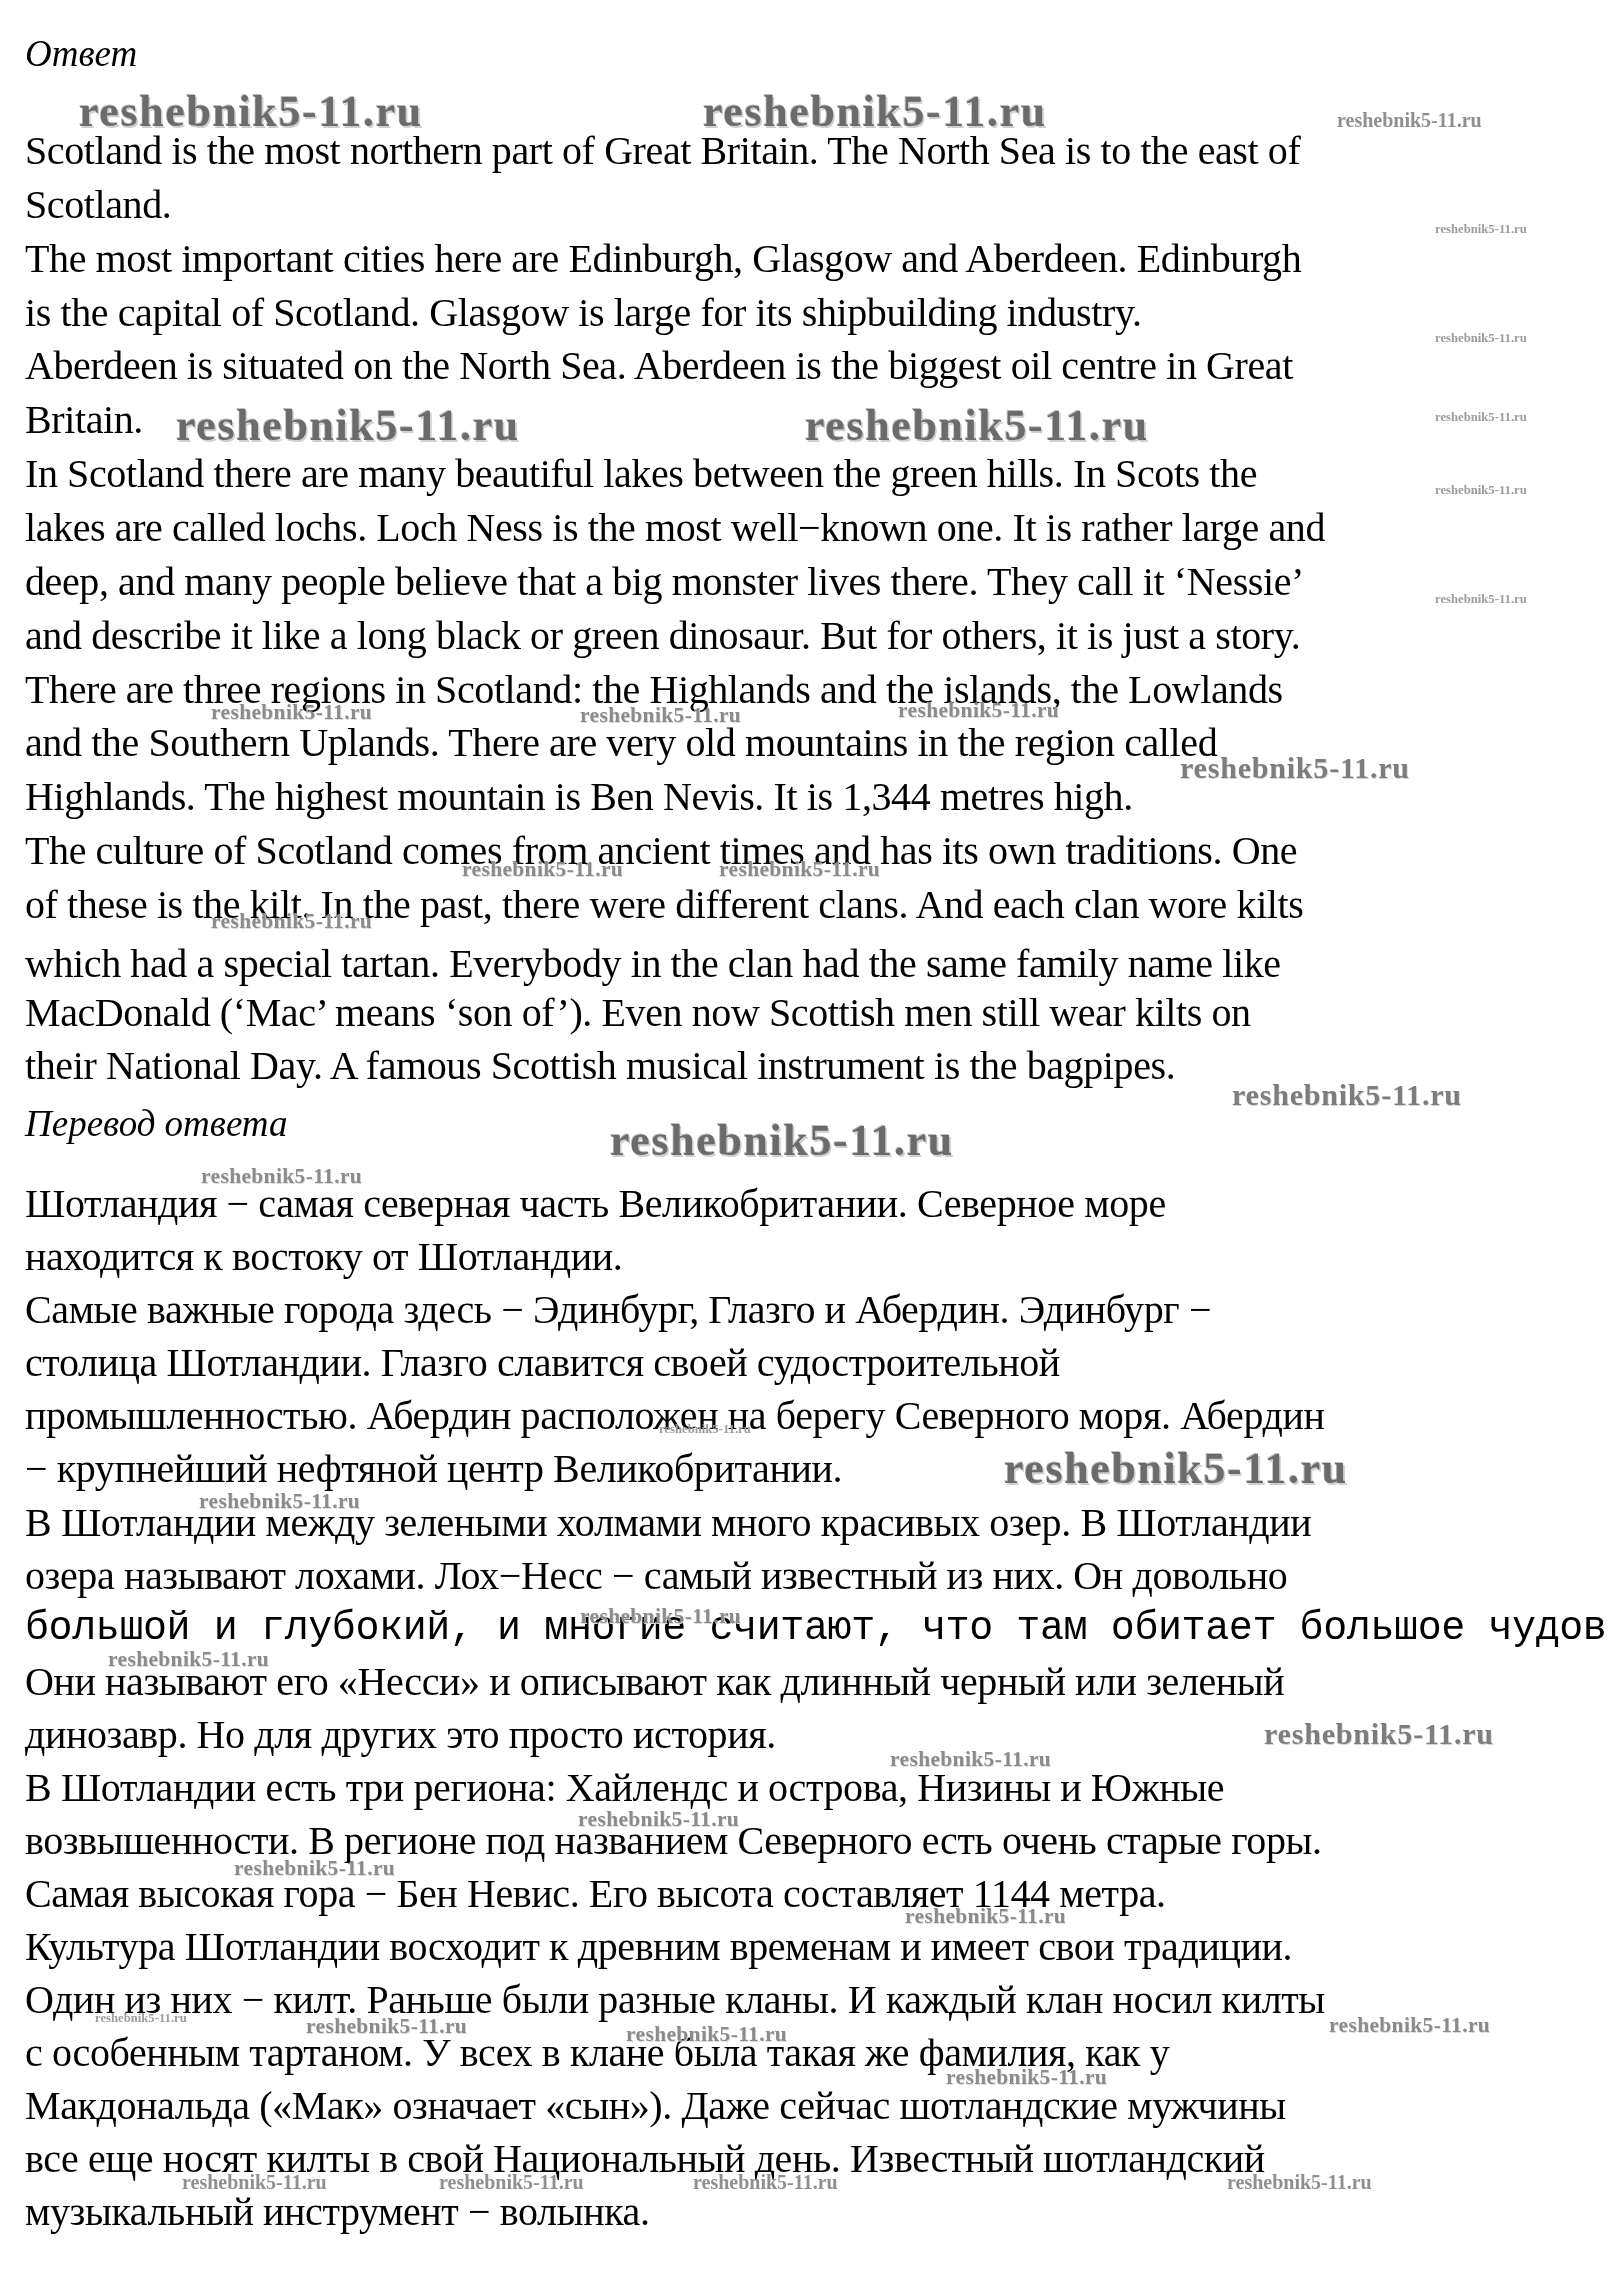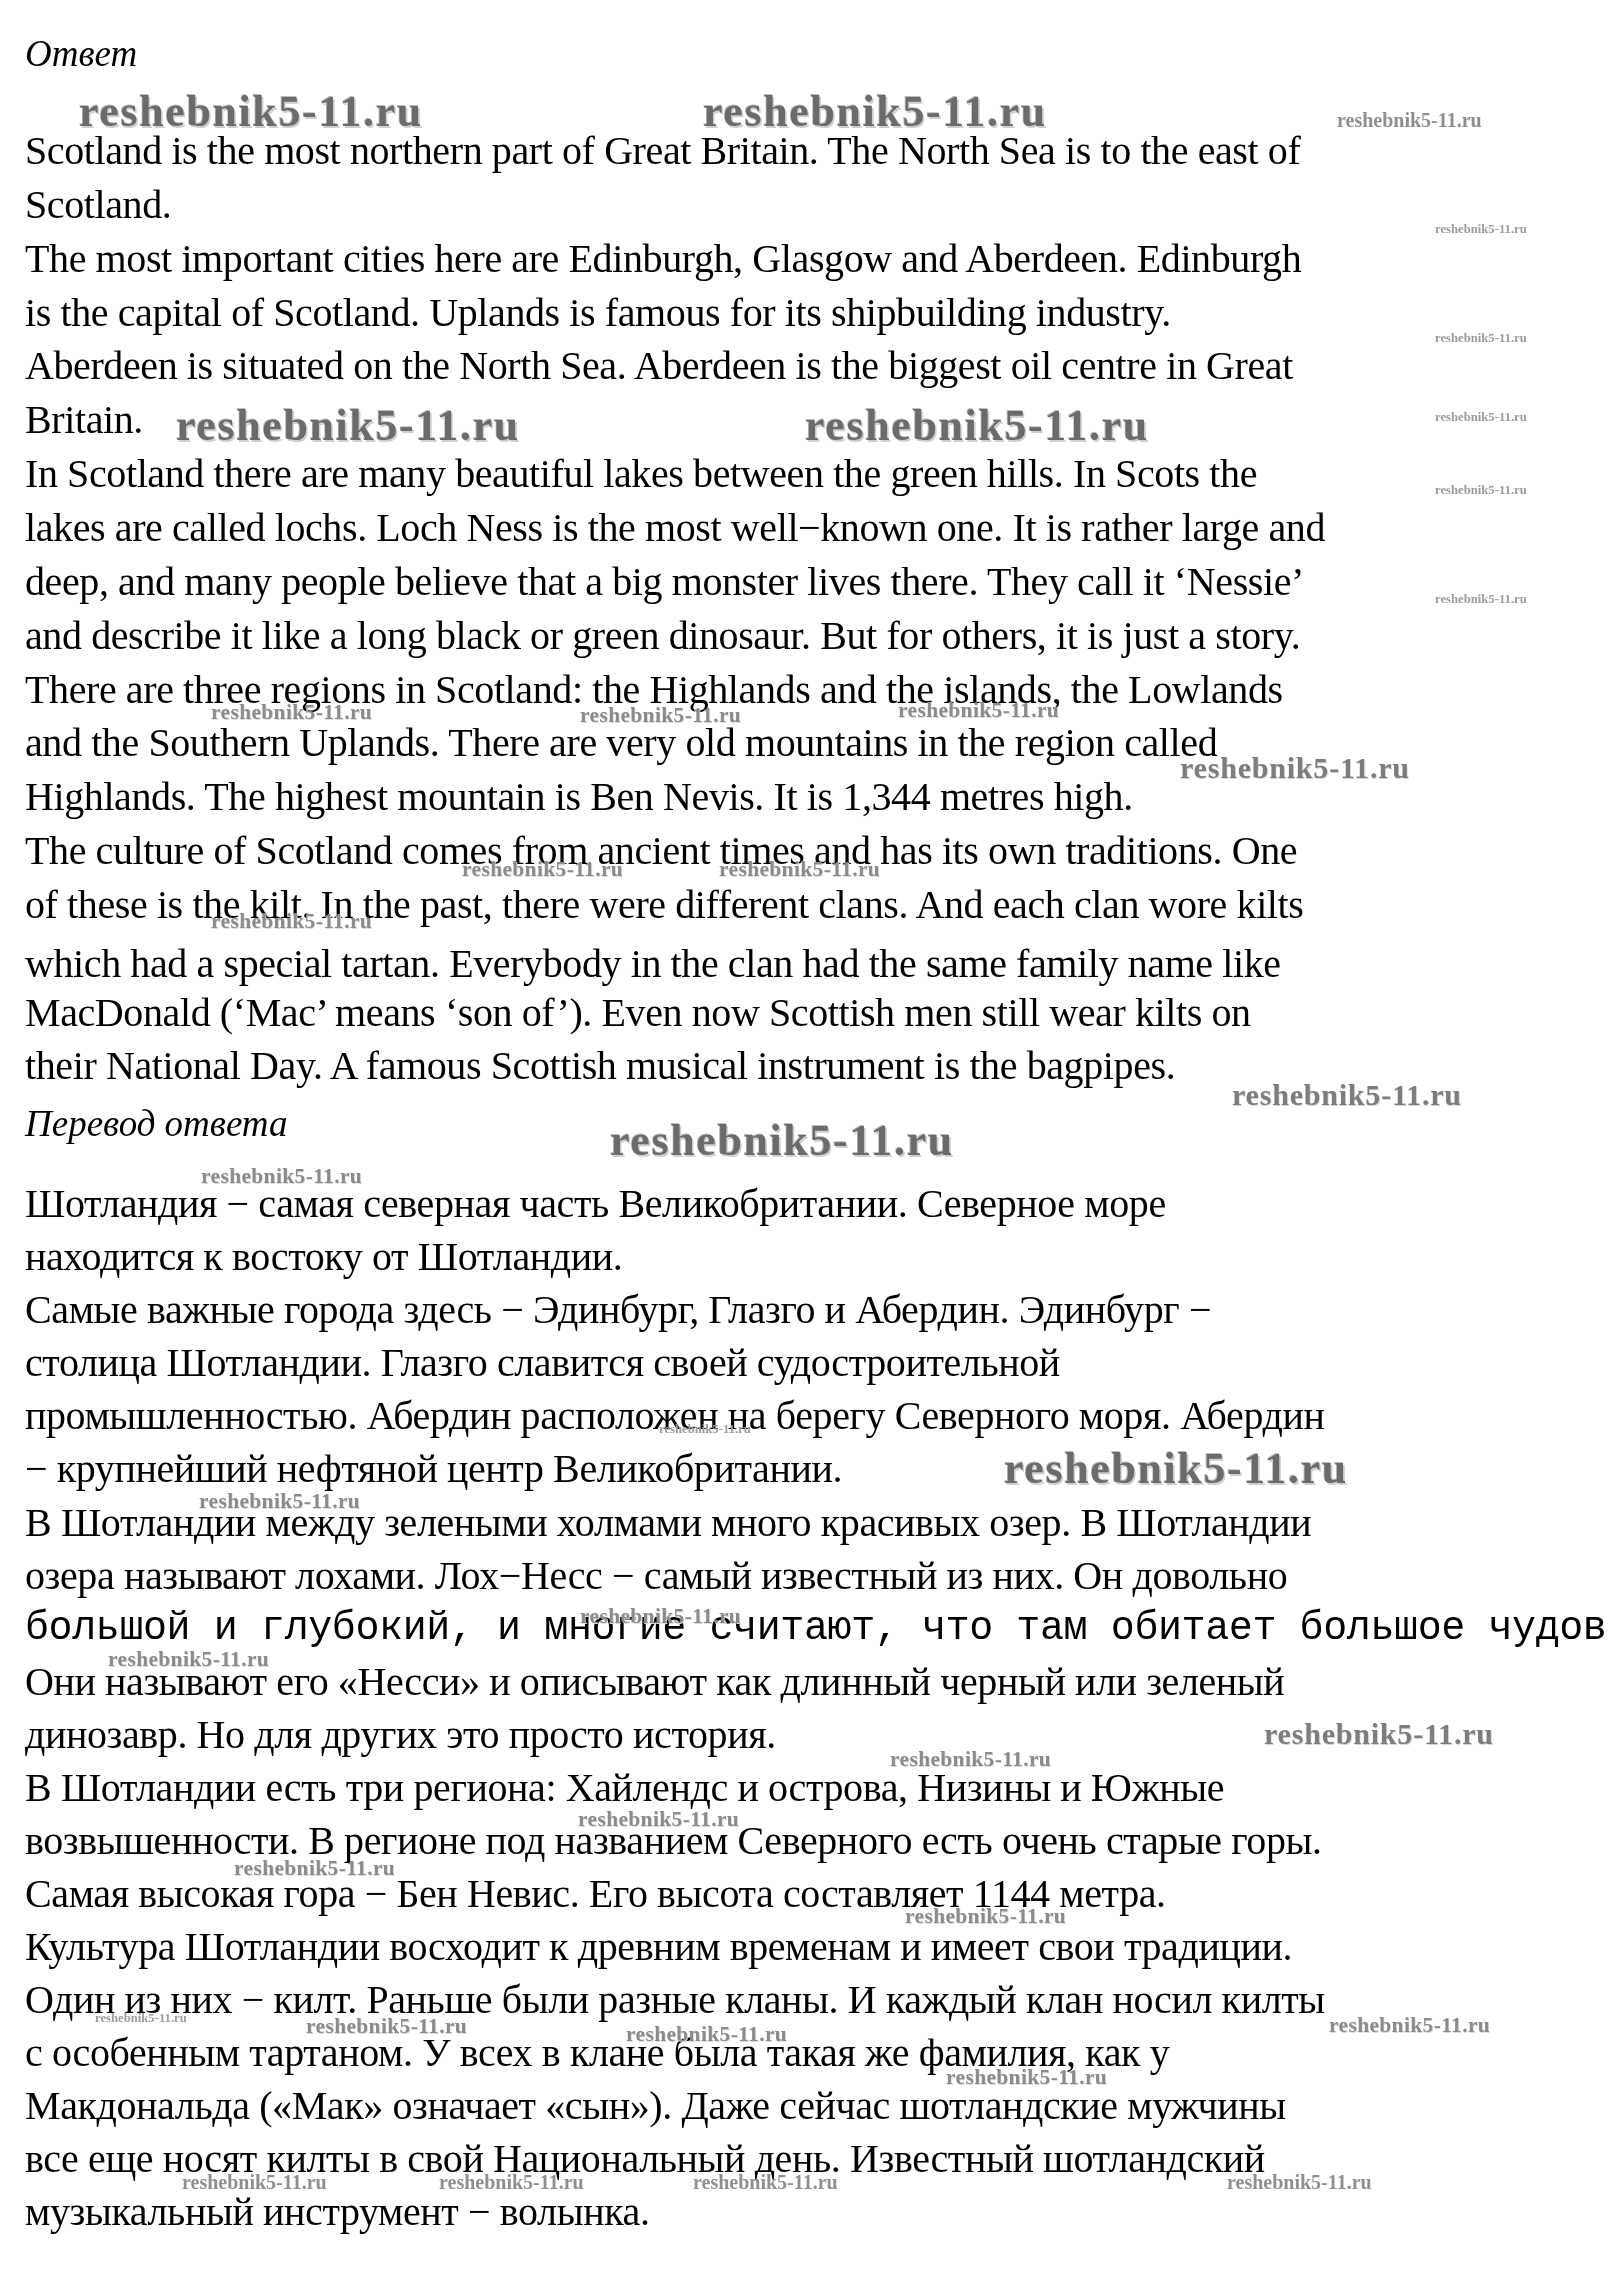--- a/index.html
+++ b/index.html
@@ -55,21 +55,21 @@
 </head>
 <body>
 
 <div class="page">
   <div class="heading" id="answer-heading">Ответ</div>
 
   <div id="en-block">
       <div class="tl" style="top: 129px;">Scotland is the most northern part of Great Britain. The North Sea is to the east of</div>
       <div class="tl" style="top: 183px;">Scotland.</div>
       <div class="tl" style="top: 237px;">The most important cities here are Edinburgh, Glasgow and Aberdeen. Edinburgh</div>
-      <div class="tl" style="top: 291px;">is the capital of Scotland. Uplands is famous for its shipbuilding industry.</div>
+      <div class="tl" style="top: 291px;">is the capital of Scotland. Glasgow is large for its shipbuilding industry.</div>
       <div class="tl" style="top: 344px;">Aberdeen is situated on the North Sea. Aberdeen is the biggest oil centre in Great</div>
       <div class="tl" style="top: 398px;">Britain.</div>
       <div class="tl" style="top: 452px;">In Scotland there are many beautiful lakes between the green hills. In Scots the</div>
       <div class="tl" style="top: 506px;">lakes are called lochs. Loch Ness is the most well−known one. It is rather large and</div>
       <div class="tl" style="top: 560px;">deep, and many people believe that a big monster lives there. They call it ‘Nessie’</div>
       <div class="tl" style="top: 614px;">and describe it like a long black or green dinosaur. But for others, it is just a story.</div>
       <div class="tl" style="top: 668px;">There are three regions in Scotland: the Highlands and the islands, the Lowlands</div>
       <div class="tl" style="top: 721px;">and the Southern Uplands. There are very old mountains in the region called</div>
       <div class="tl" style="top: 775px;">Highlands. The highest mountain is Ben Nevis. It is 1,344 metres high.</div>
       <div class="tl" style="top: 829px;">The culture of Scotland comes from ancient times and has its own traditions. One</div>

